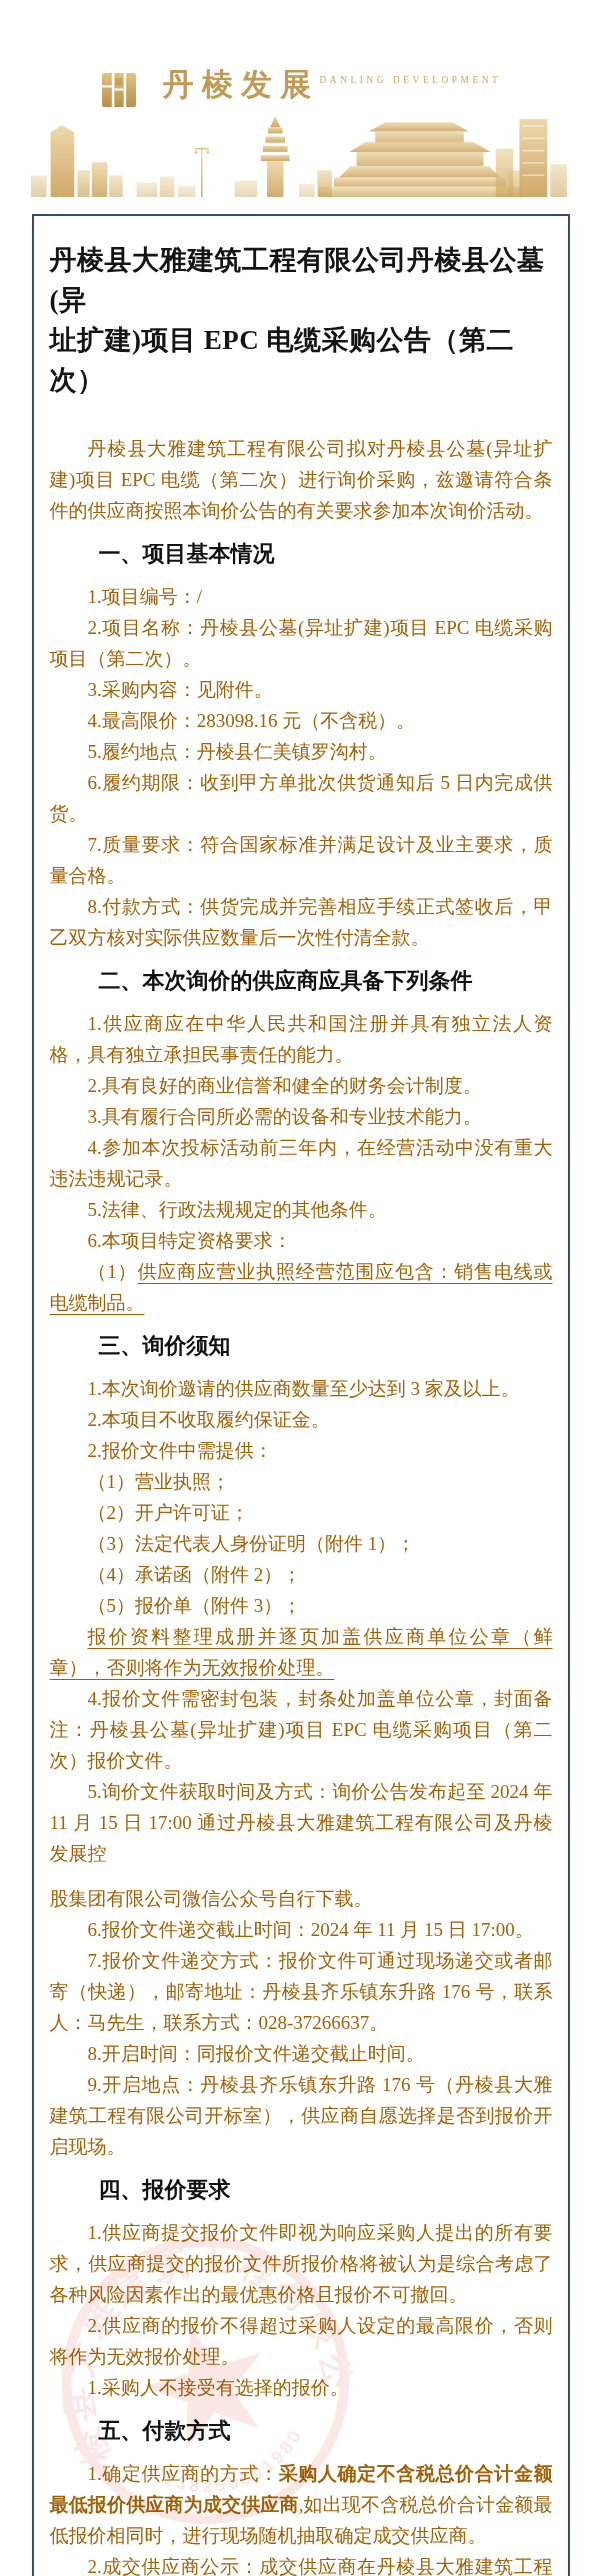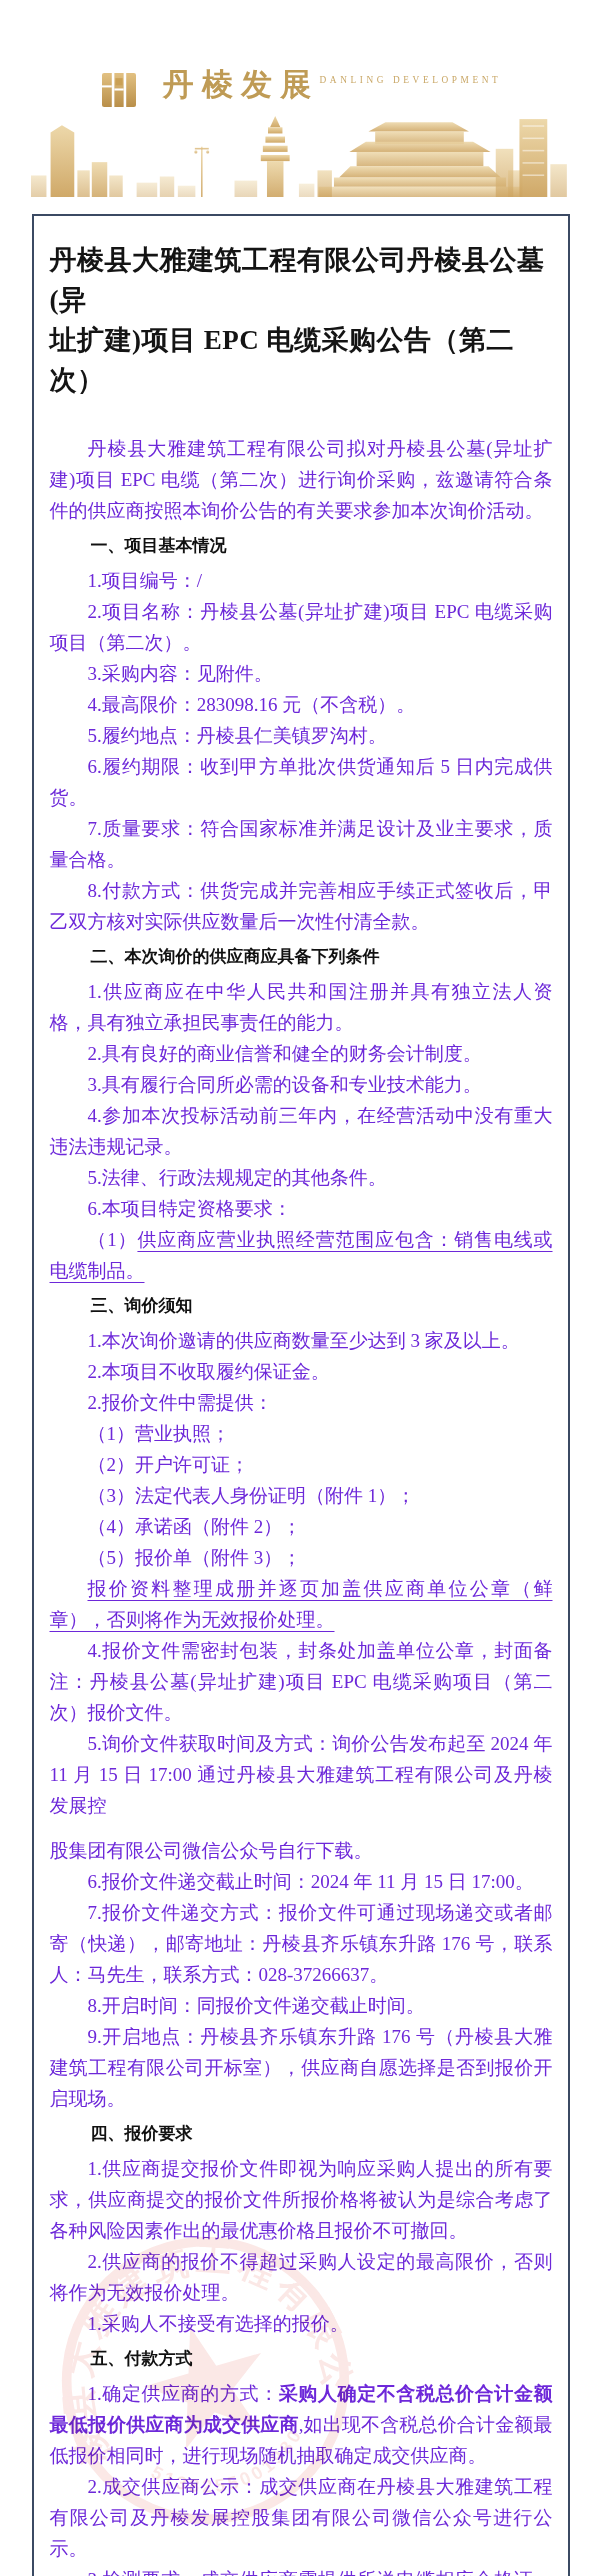--- a/index.html
+++ b/index.html
@@ -12,22 +12,22 @@
   .logo-text-block{display:flex;flex-direction:row;}
   .logo-cn{font-size:31px;font-weight:600;letter-spacing:8.2px;color:#bf9b55;line-height:32px;font-family:"Liberation Serif",serif;}
   .logo-en{font-size:9.3px;letter-spacing:3.6px;color:#c9a766;margin-top:6.2px;font-family:"Liberation Serif",serif;}
   .skyline{position:absolute;left:0;bottom:0;width:541px;height:82px;}
 
   
   .doc-box{position:absolute;left:32px;top:214px;width:503px;height:3450px;
     border:2.6px solid #3b4a63;background:#ffffff;padding:0 15.5px;overflow:hidden;}
   .doc-title{margin-top:24px;text-align:left;font-size:27px;line-height:40px;font-weight:bold;color:#141414;letter-spacing:0.5px;}
   .body-content{margin-top:33px;}
-  .para{margin:0;font-size:19px;line-height:31px;text-align:justify;text-indent:38px;color:#6d28d9;}
-  .sec-h{margin:4px;font-size:17px;line-height:31px;font-weight:bold;text-indent:37px;color:#111;
+  .para{margin:0;font-size:19px;line-height:31px;text-align:justify;text-indent:38px;color:#a16207;}
+  .sec-h{margin:12px;font-size:22px;line-height:31px;font-weight:bold;text-indent:37px;color:#111;
     font-family:"Liberation Sans",sans-serif;}
   .cont{text-indent:0;}
   .mt28{margin-top:14.4px;}
   .u{text-decoration:underline;text-underline-offset:4.6px;text-decoration-thickness:1px;}
   .b{font-weight:bold;}
   .stamp-faint{position:absolute;left:56px;top:2231px;width:299px;height:299px;opacity:.12;transform:rotate(-16deg);mix-blend-mode:multiply;}
 </style>
 </head>
 <body>
 

